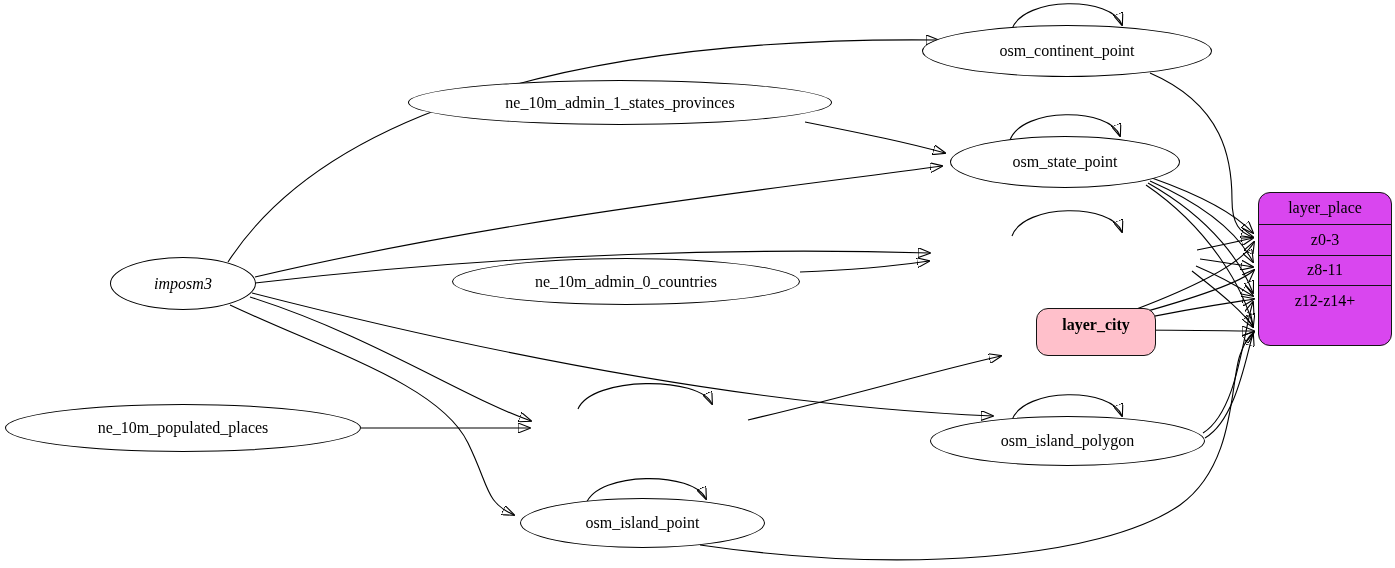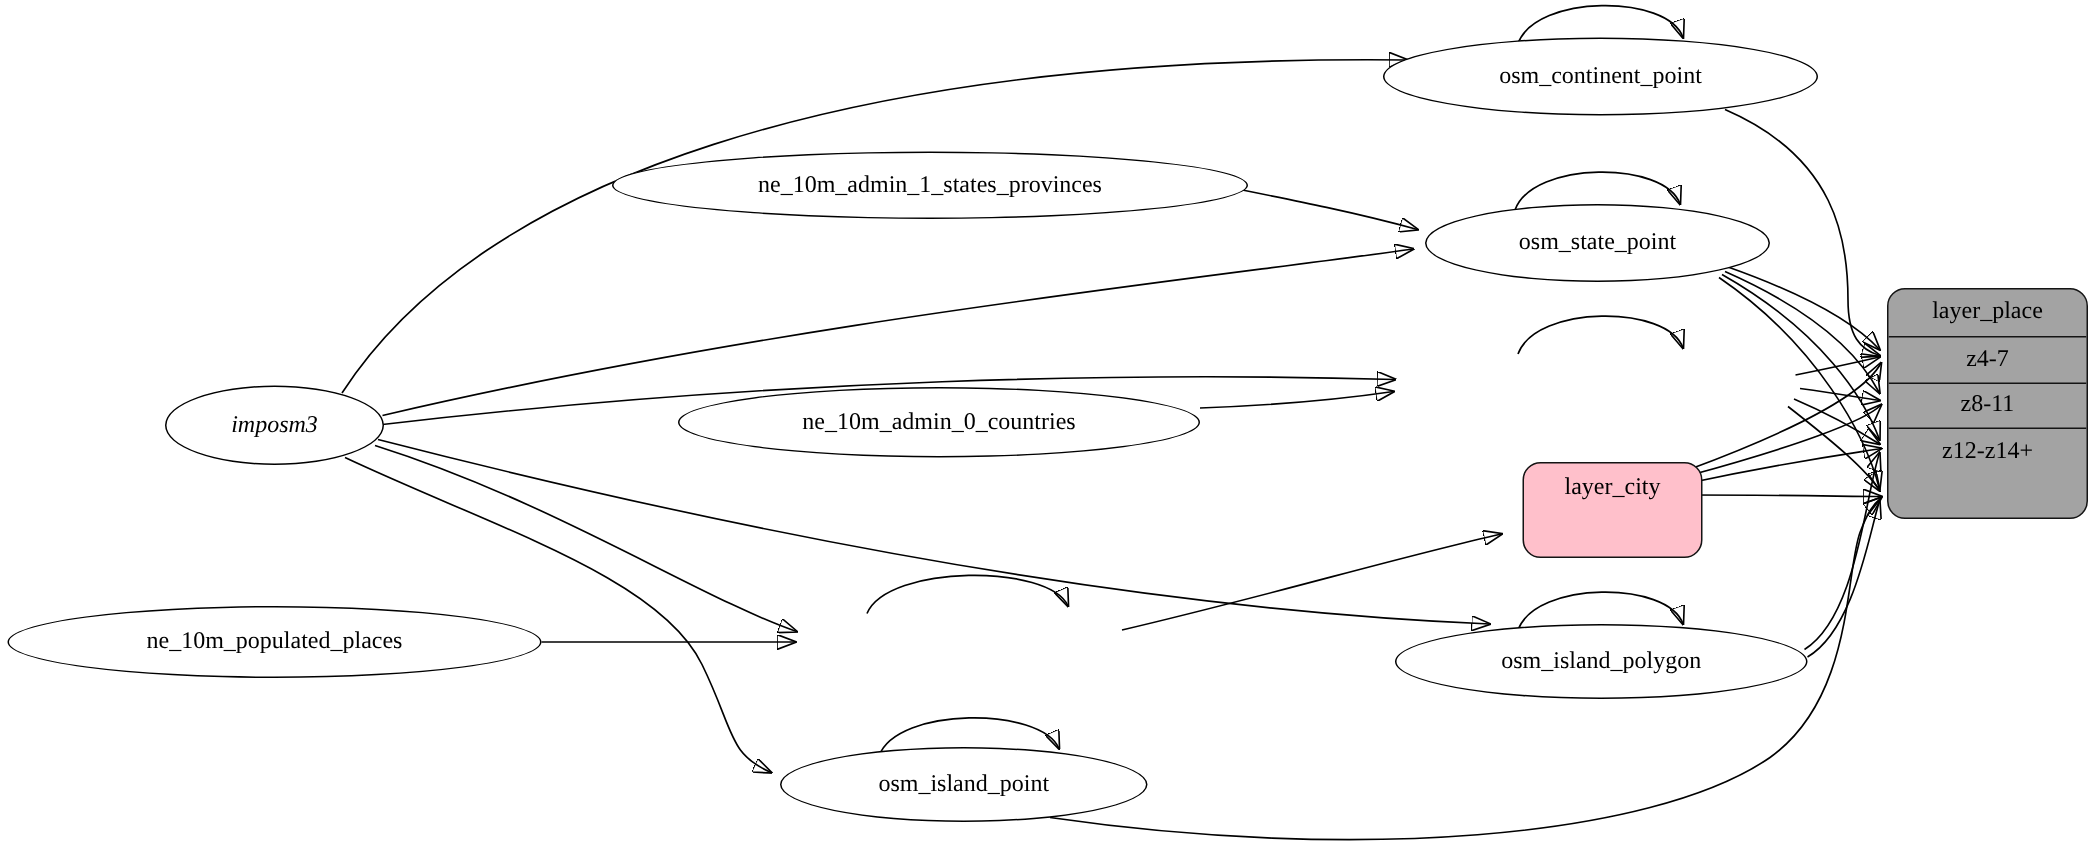--- a/index.html
+++ b/index.html
@@ -10,25 +10,25 @@
   .node{position:absolute;display:flex;align-items:center;justify-content:center;
         border:1.2px solid #000;border-radius:50%;background:#fff;font-size:16px;
         white-space:nowrap;box-sizing:border-box;z-index:2;}
   .record{position:absolute;border:1.6px solid #141414;border-radius:12px;overflow:hidden;
           box-sizing:border-box;z-index:3;font-size:16px;text-align:center;}
   .record .row{display:flex;align-items:center;justify-content:center;
                border-top:1.3px solid #141414;box-sizing:border-box;}
   .record .row:first-child{border-top:none;}
   #layer-place{left:1258px;top:192px;width:134px;height:154px;}
   #layer-place .row{height:30.8px;}
-  #layer-city{left:1015px;top:308px;width:120px;height:64px;}
+  #layer-city{left:1036px;top:308px;width:120px;height:48px;font-weight:bold;}
   #layer-city .row{height:32px;}
   
   #n-imposm3{left:110px;top:257px;width:146px;height:53px;font-style:italic;}
-  #n-ne1{left:408px;top:101px;width:424px;height:45px;}
+  #n-ne1{left:408px;top:80px;width:424px;height:45px;}
   #n-ne0{left:452px;top:258px;width:348px;height:47px;}
   #n-nepop{left:5px;top:404px;width:356px;height:48px;}
   #n-continent{left:922px;top:25px;width:290px;height:52px;text-align:right;}
   #n-state{left:950px;top:136px;width:230px;height:52px;}
   #n-country{left:934px;top:232px;width:266px;height:52px;}
   #n-city{left:535px;top:403px;width:216px;height:50px;}
   #n-islandpoly{left:930px;top:416px;width:275px;height:50px;}
   #n-islandpt{left:520px;top:498px;width:245px;height:50px;}
 </style>
 </head>
@@ -96,23 +96,23 @@
   <div class="node" id="n-state">
     <span>osm_state_point</span>
   </div>
   <div class="node" id="n-islandpoly">
     <span>osm_island_polygon</span>
   </div>
   <div class="node" id="n-islandpt">
     <span>osm_island_point</span>
   </div>
 
-  <div class="record" id="layer-place" style="background: #a3a3a3;">
+  <div class="record" id="layer-place" style="background: #d946ef;">
     <div class="row">layer_place</div>
-    <div class="row">z4-7</div>
+    <div class="row">z0-3</div>
     <div class="row">z8-11</div>
     <div class="row">z12-z14+</div>
   </div>
 
   <div class="record" id="layer-city" style="background: rgb(255, 192, 203);">
     <div class="row">layer_city</div>
   </div>
 
 </div>
 

